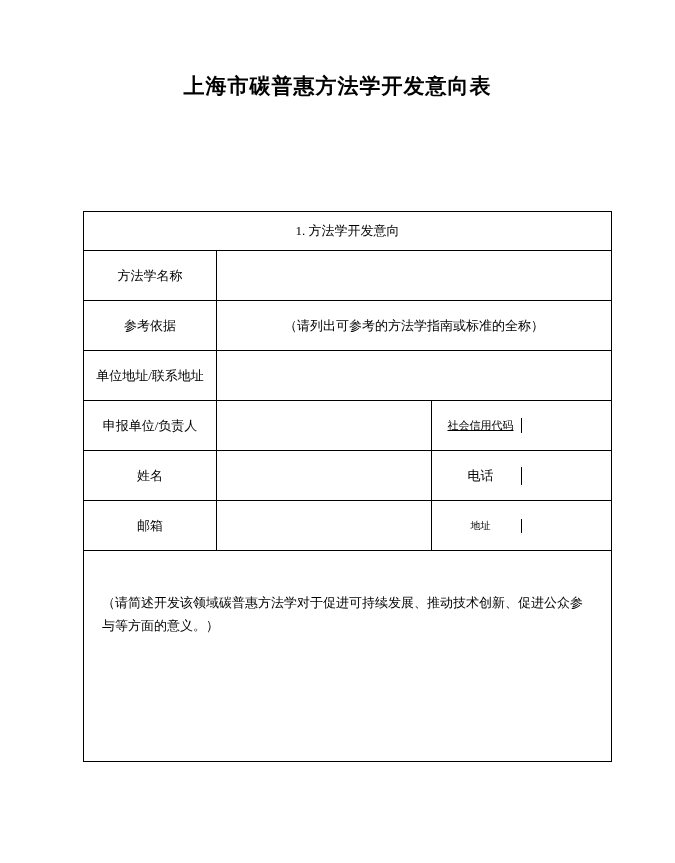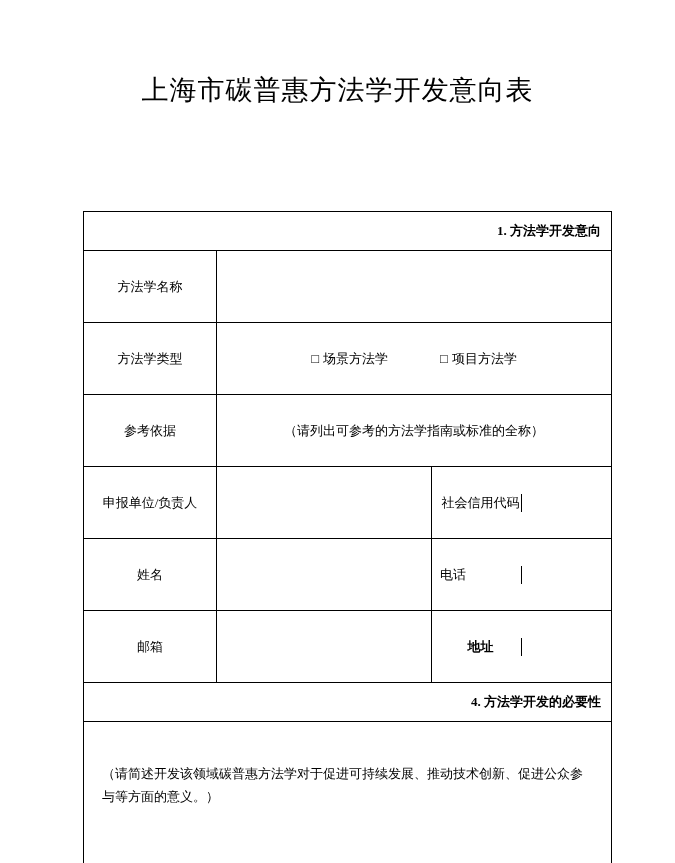--- a/index.html
+++ b/index.html
@@ -17,22 +17,22 @@
   }
   .page {
     width: 675px;
     height: 863px;
     box-sizing: border-box;
     padding: 0;
     position: relative;
   }
   .doc-title {
     text-align: center;
-    font-size: 27px;
-    font-weight: normal;
+    font-size: 21px;
+    font-weight: bold;
     letter-spacing: 1px;
     margin-top: 72px;
     margin-bottom: 12px;
     font-family: "Liberation Serif", "DejaVu Serif", serif;
   }
   .table-wrap {
     position: absolute;
     left: 83px;
     top: 139px;
     width: 528px;
@@ -43,30 +43,30 @@
     table-layout: fixed;
   }
   table.form td {
     border: 1px solid #000000;
     padding: 0;
     vertical-align: middle;
     font-size: 13px;
     font-family: "Liberation Serif", "DejaVu Serif", serif;
   }
   .section-cell {
-    font-weight: bold;
+    font-weight: normal;
     font-size: 13.5px;
     padding: 9px 10px 9px 10px !important;
     height: 20px;
-    text-align: right;
+    text-align: center;
   }
   .label-cell {
     text-align: center;
     height: 41px;
-    padding: 15px 6px !important;
+    padding: 4px 6px !important;
   }
   .value-cell {
     height: 41px;
     padding: 4px 8px !important;
   }
   .center-text {
     text-align: center;
   }
   .hint-text {
     font-size: 12.5px;
@@ -106,80 +106,72 @@
 
       <tbody>
           <tr>
         <td colspan="3" class="section-cell">1. 方法学开发意向</td>
       </tr>
       <tr>
         <td class="label-cell">方法学名称</td>
         <td colspan="2" class="value-cell"></td>
       </tr>
       <tr>
-        <td class="label-cell">方法学类型</td>
-        <td colspan="2" class="value-cell">
-          <div class="checkbox-row">
-            <span><span class="cb">□</span><span>场景方法学</span></span>
-            <span><span class="cb">□</span><span>项目方法学</span></span>
-          </div>
-        </td>
-      </tr>
-      <tr>
         <td class="label-cell">参考依据</td>
         <td colspan="2" class="value-cell center-text hint-text">（请列出可参考的方法学指南或标准的全称）</td>
       </tr>
 
+      <tr>
+        <td class="label-cell">单位地址/联系地址</td>
+        <td colspan="2" class="value-cell"></td>
+      </tr>
       <tr>
         <td class="label-cell">申报单位/负责人</td>
         <td class="value-cell"></td>
         <td class="value-cell">
           <table style="width:100%;border-collapse:collapse;border:none;">
             <tbody>
                   <tr>
-              <td style="border:none;text-align:center;width:50%;padding:0;font-size:13px;">社会信用代码</td>
+              <td style="border:none;text-align:center;width:50%;padding:0;font-size:11px;text-decoration:underline;">社会信用代码</td>
               <td style="border:none;border-left:1px solid #000;padding:0 6px;width:50%;"></td>
             </tr>
           </tbody>
               </table>
         </td>
       </tr>
 
       <tr>
         <td class="label-cell">姓名</td>
         <td class="value-cell"></td>
         <td class="value-cell">
           <table style="width:100%;border-collapse:collapse;border:none;">
             <tbody>
                   <tr>
-              <td style="border:none;width:50%;padding:0;font-size:13px;">电话</td>
+              <td style="border:none;text-align:center;width:50%;padding:0;font-size:13px;">电话</td>
               <td style="border:none;border-left:1px solid #000;padding:0 6px;width:50%;"></td>
             </tr>
           </tbody>
               </table>
         </td>
       </tr>
       <tr>
         <td class="label-cell">邮箱</td>
         <td class="value-cell"></td>
         <td class="value-cell">
           <table style="width:100%;border-collapse:collapse;border:none;">
             <tbody>
                   <tr>
-              <td style="border:none;text-align:center;width:50%;padding:0;font-size:13px;font-weight:bold;">地址</td>
+              <td style="border:none;text-align:center;width:50%;padding:0;font-size:10px;">地址</td>
               <td style="border:none;border-left:1px solid #000;padding:0 6px;width:50%;"></td>
             </tr>
           </tbody>
               </table>
         </td>
       </tr>
 
-      <tr>
-        <td colspan="3" class="section-cell">4. 方法学开发的必要性</td>
-      </tr>
       <tr>
         <td colspan="3" class="big-note">（请简述开发该领域碳普惠方法学对于促进可持续发展、推动技术创新、促进公众参与等方面的意义。）</td>
       </tr>
 
     </tbody>
       </table>
   </div>
 
 </div>
 

